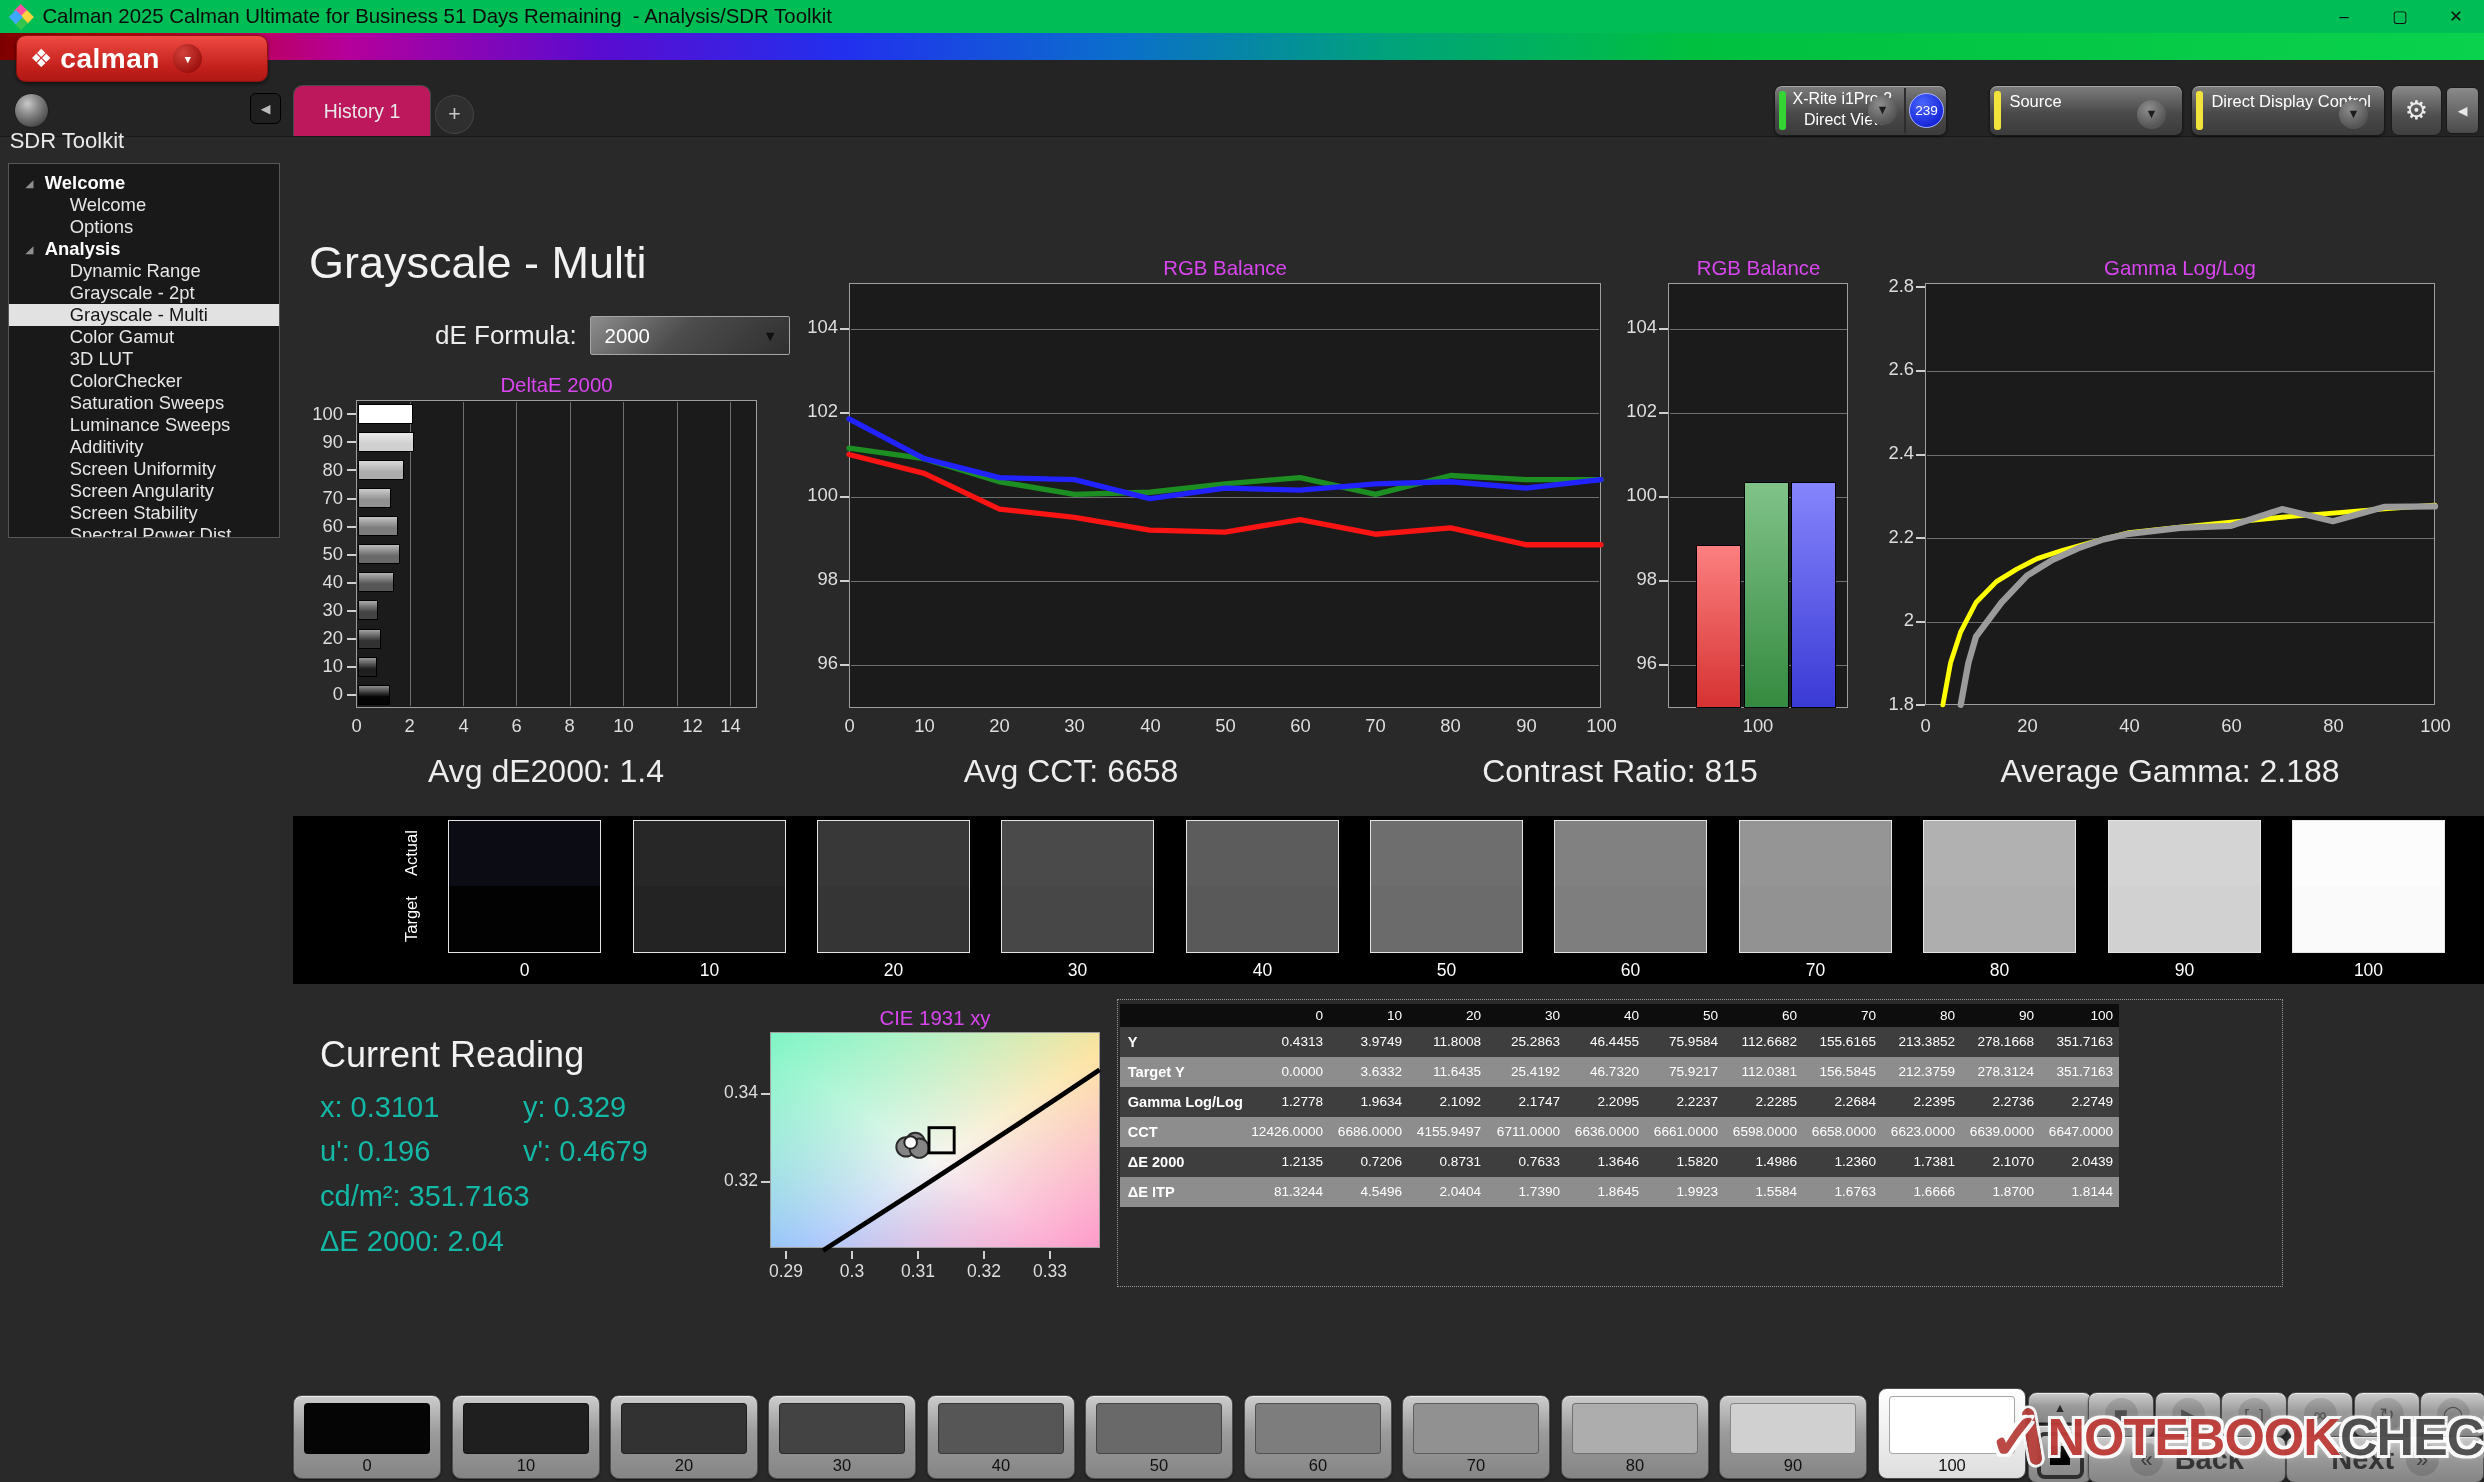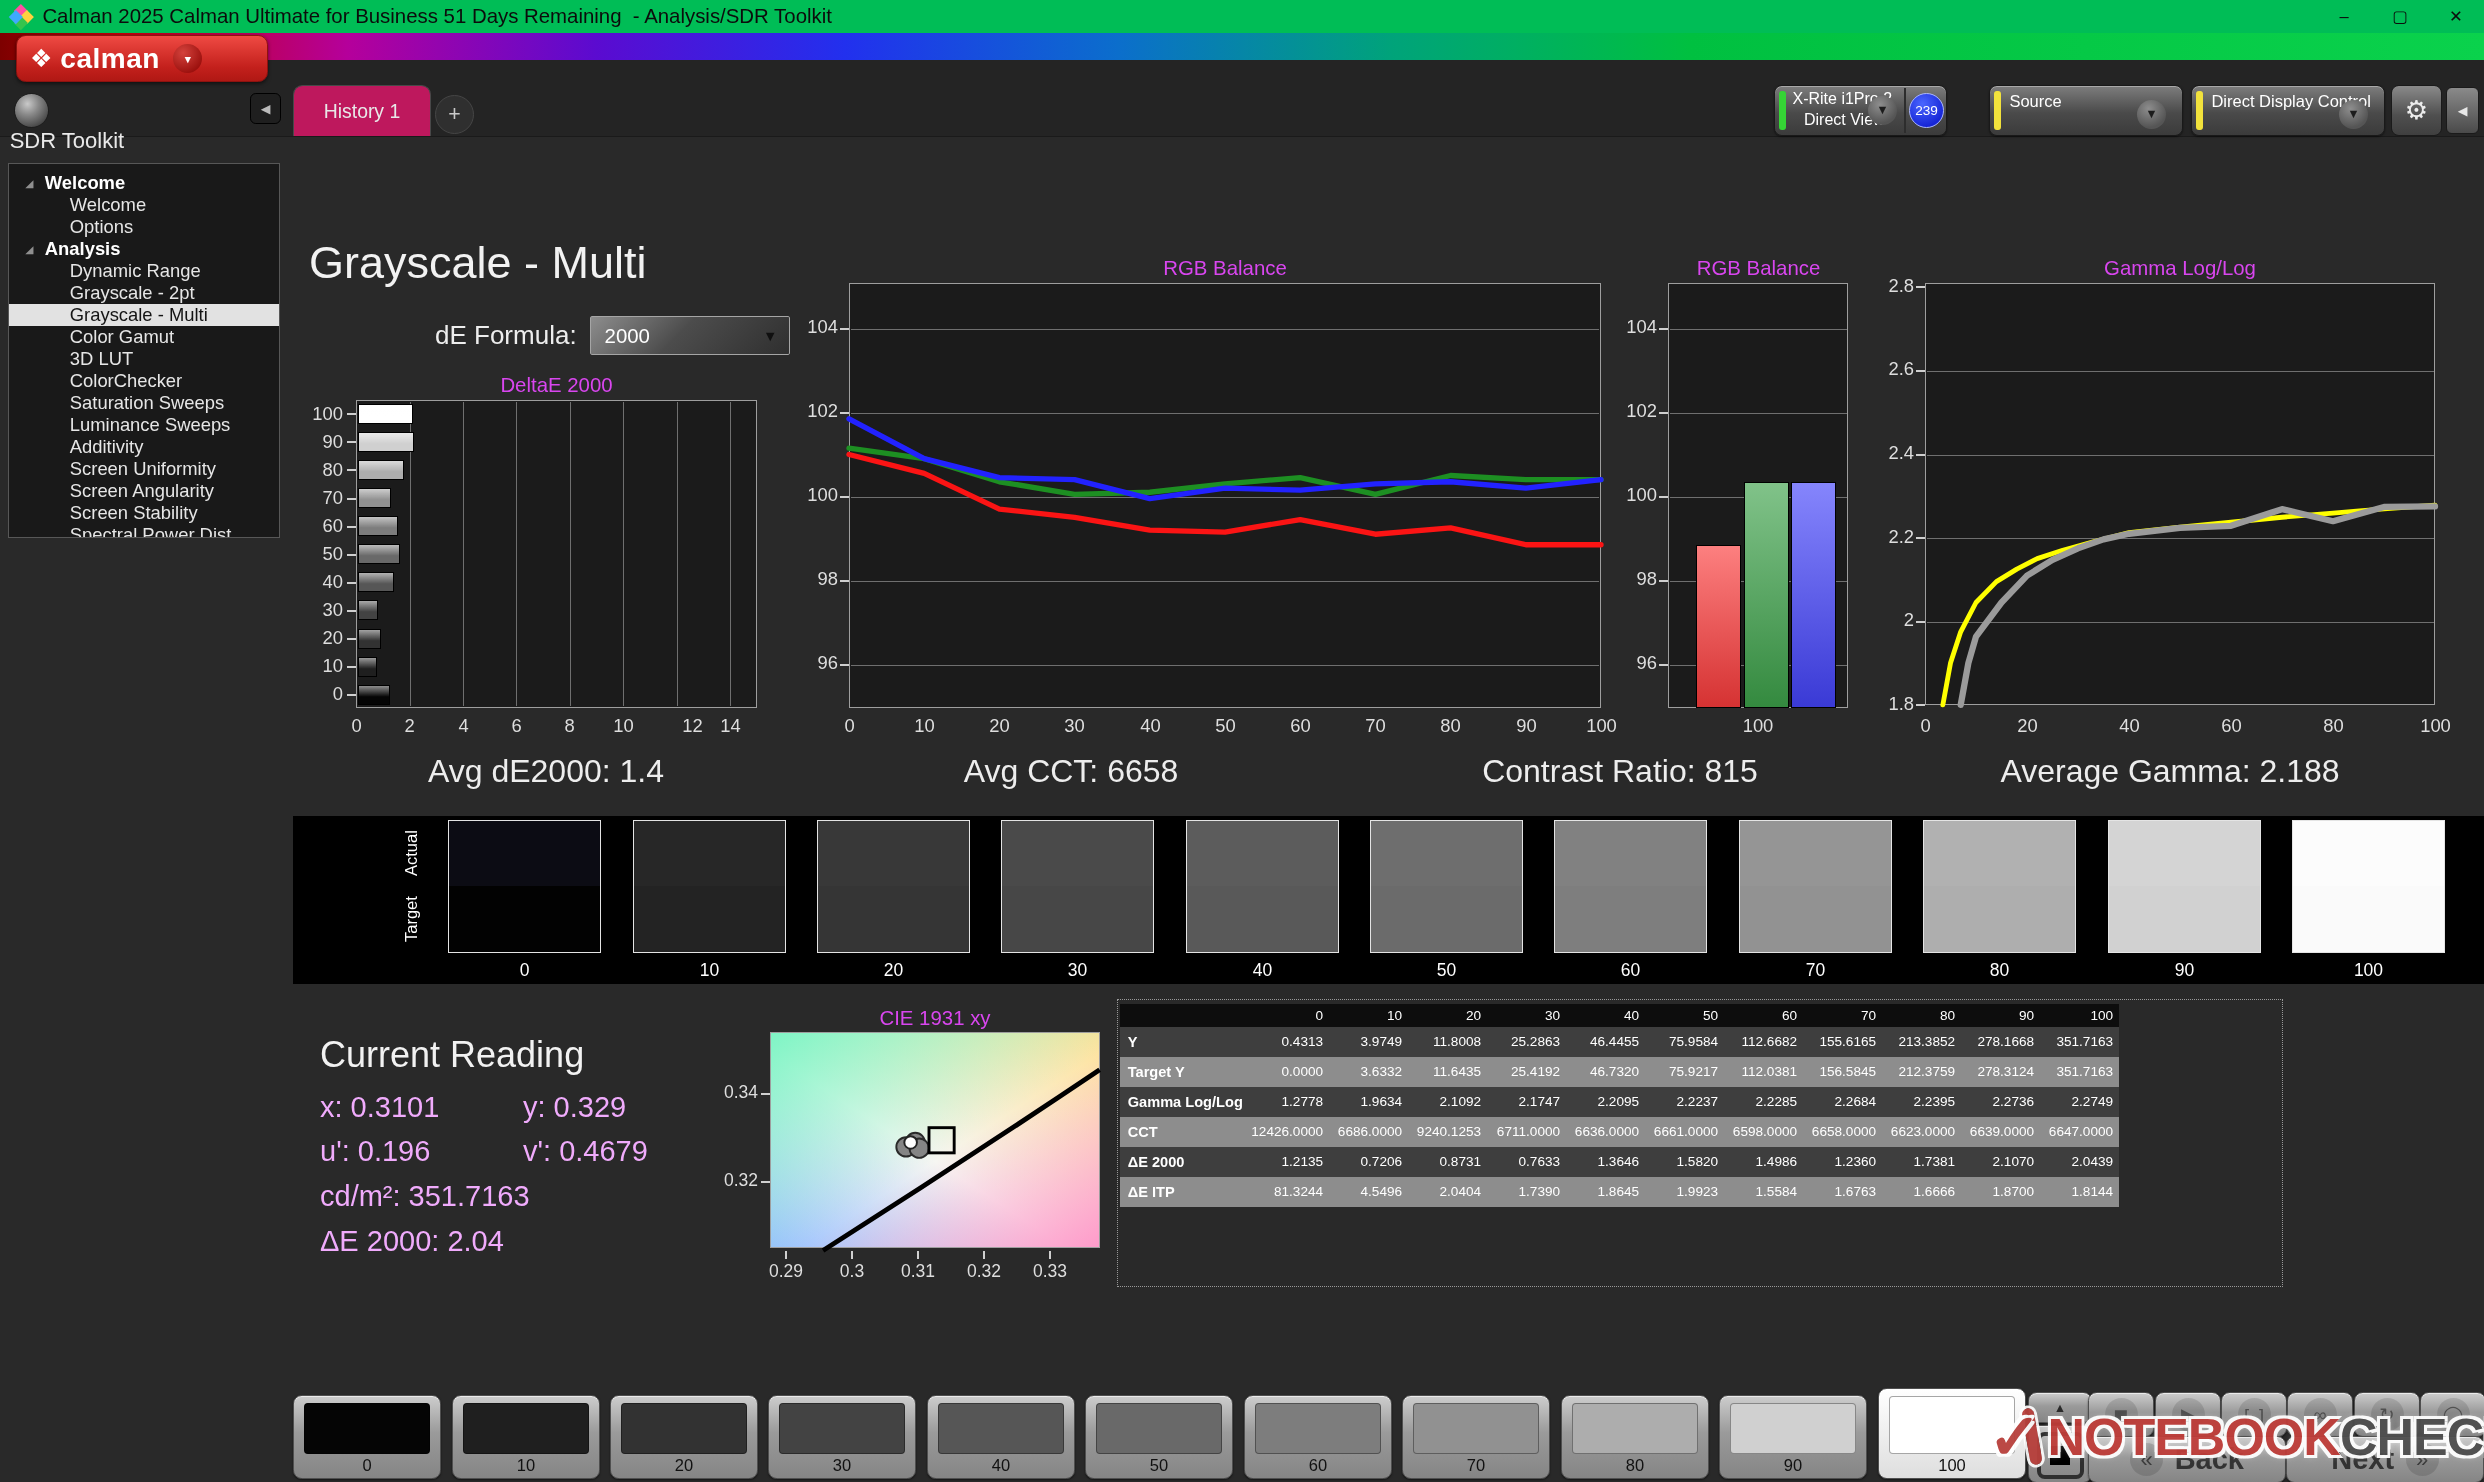--- a/index.html
+++ b/index.html
@@ -95,21 +95,21 @@
   .stat{top:753px;font-size:32px;color:#ededed;transform:translateX(-50%);white-space:nowrap;}
   
   #swatch-strip{left:293px;top:816px;width:2191px;height:168px;background:#000;}
   .vlabel{position:absolute;writing-mode:vertical-rl;transform:rotate(180deg);color:#fff;font-size:16.5px;
       text-align:center;}
   .swatch{position:absolute;top:3.9px;width:153px;height:133px;border:1.9px solid #e4e4e4;box-sizing:border-box;}
   .swatch .half{position:absolute;left:0;width:100%;height:50%;}
   .swlabel{position:absolute;top:144px;width:153px;text-align:center;color:#fff;font-size:17.5px;}
   
   #cr-title{left:320px;top:1034px;font-size:36px;color:#f2f2f2;}
-  .cr-val{font-size:29px;color:#f0abfc;white-space:nowrap;}
+  .cr-val{font-size:29px;color:#14b8a6;white-space:nowrap;}
   
   #table-box{left:1117px;top:999px;width:1166px;height:288px;border:1px dotted #999;box-sizing:border-box;}
   #data-table table{border-collapse:collapse;table-layout:fixed;width:995px;margin:3.9px 0 0 1.9px;}
   #data-table th,#data-table td{height:30px;padding:0 5.8px 0 0;text-align:right;color:#fff;
       font-size:13.6px;font-weight:normal;overflow:hidden;white-space:nowrap;}
   #data-table thead th{height:23px;background:#0d0d0d;}
   #data-table tbody th{text-align:left;padding-left:7.8px;font-weight:bold;font-size:14.6px;}
   tr.dark{background:#3e3e3e;} tr.light{background:#8d8d8d;}
   
   .pbtn{position:absolute;border-radius:8.7px;border:1px solid #4f4f4f;
@@ -531,21 +531,21 @@
               <td>2.2285</td>
               <td>2.2684</td>
               <td>2.2395</td>
               <td>2.2736</td>
               <td>2.2749</td>
             </tr>
             <tr class="light">
               <th>CCT</th>
               <td>12426.0000</td>
               <td>6686.0000</td>
-              <td>9240.1253</td>
+              <td>4155.9497</td>
               <td>6711.0000</td>
               <td>6636.0000</td>
               <td>6661.0000</td>
               <td>6598.0000</td>
               <td>6658.0000</td>
               <td>6623.0000</td>
               <td>6639.0000</td>
               <td>6647.0000</td>
             </tr>
             <tr class="dark">

